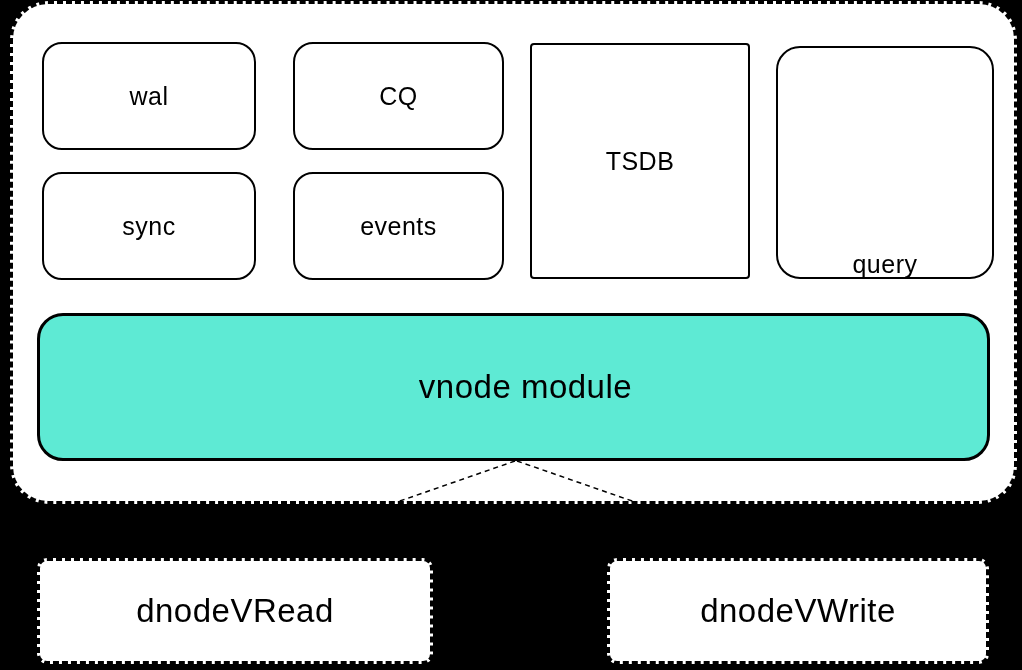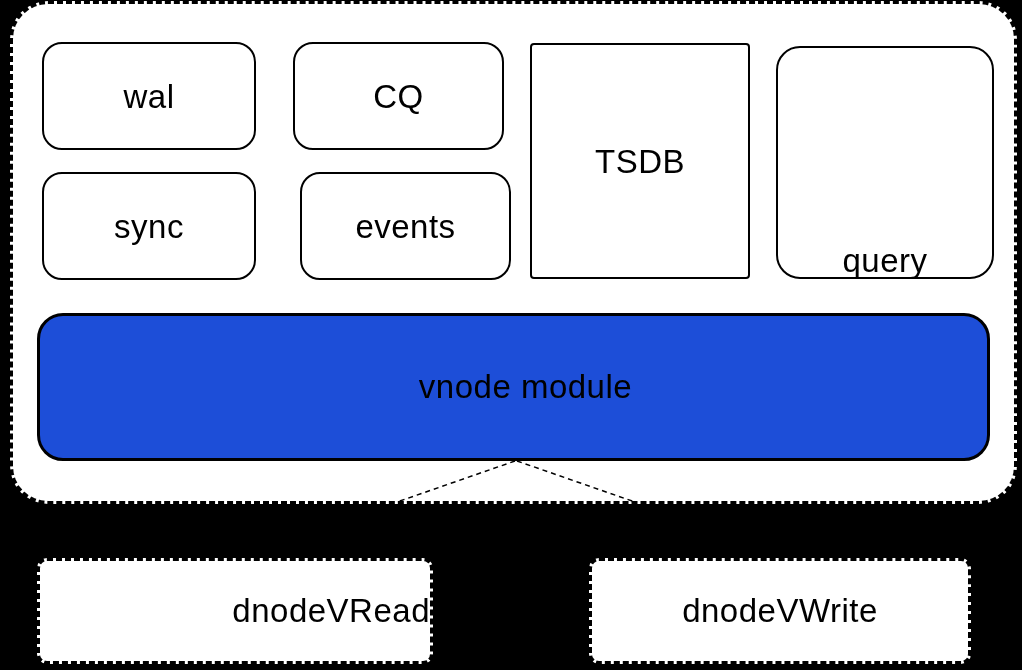--- a/index.html
+++ b/index.html
@@ -28,28 +28,28 @@
     box-sizing: content-box;
   }
   .module {
     position: absolute;
     background: #ffffff;
     border: 2.5px solid #000000;
     border-radius: 20px;
     display: flex;
     align-items: center;
     justify-content: center;
-    font-size: 33px;
+    font-size: 25px;
     line-height: 1;
     letter-spacing: 0.5px;
   }
   .module-wal    { left: 42px;  top: 42px;  width: 210px; height: 104px; }
   .module-cq     { left: 293px; top: 42px;  width: 207px; height: 104px; }
   .module-sync   { left: 42px;  top: 172px; width: 210px; height: 104px; }
-  .module-events { left: 293px; top: 172px; width: 207px; height: 104px; margin-left: 7px; }
+  .module-events { left: 293px; top: 172px; width: 207px; height: 104px; }
   .module-tsdb   { left: 530px; top: 43px;  width: 216px; height: 232px; border-radius: 4px; }
   .module-query  { left: 776px; top: 46px;  width: 214px; height: 229px; border-radius: 24px; align-items: flex-end; }
   .vnode-module {
     position: absolute;
     left: 37px;
     top: 313px;
     width: 953px;
     height: 148px;
     background: #FFC000;
     border: 3px solid #000000;
@@ -68,22 +68,22 @@
     background: #ffffff;
     border: 3px dashed #000000;
     border-radius: 10px;
     display: flex;
     align-items: center;
     justify-content: center;
     font-size: 33px;
     letter-spacing: 0.5px;
     box-sizing: border-box;
   }
-  .node-vread  { left: 37px;  width: 396px; justify-content: flex-end; }
-  .node-vwrite { left: 589px; width: 382px; }
+  .node-vread  { left: 37px;  width: 396px; }
+  .node-vwrite { left: 607px; width: 382px; }
   .connector-layer {
     position: absolute;
     left: 0;
     top: 0;
     width: 1022px;
     height: 670px;
     pointer-events: none;
   }
 </style>
 </head>
@@ -110,21 +110,21 @@
   </div>
 
   <div class="module module-tsdb">
     <span>TSDB</span>
   </div>
 
   <div class="module module-query">
     <span>query</span>
   </div>
 
-  <div class="vnode-module" style="background: #1d4ed8; padding-left: 24px;">
+  <div class="vnode-module" style="background: #5eead4; padding-left: 24px;">
     <span>vnode module</span>
   </div>
 
   <svg class="connector-layer" viewBox="0 0 1022 670" xmlns="http://www.w3.org/2000/svg">
     <line x1="515" y1="461" x2="397" y2="502" stroke="#000000" stroke-width="1.5" stroke-dasharray="5,4"></line>
     <line x1="517" y1="461" x2="635" y2="502" stroke="#000000" stroke-width="1.5" stroke-dasharray="5,4"></line>
   </svg>
 
   <div class="external-node node-vread">
     <span>dnodeVRead</span>

